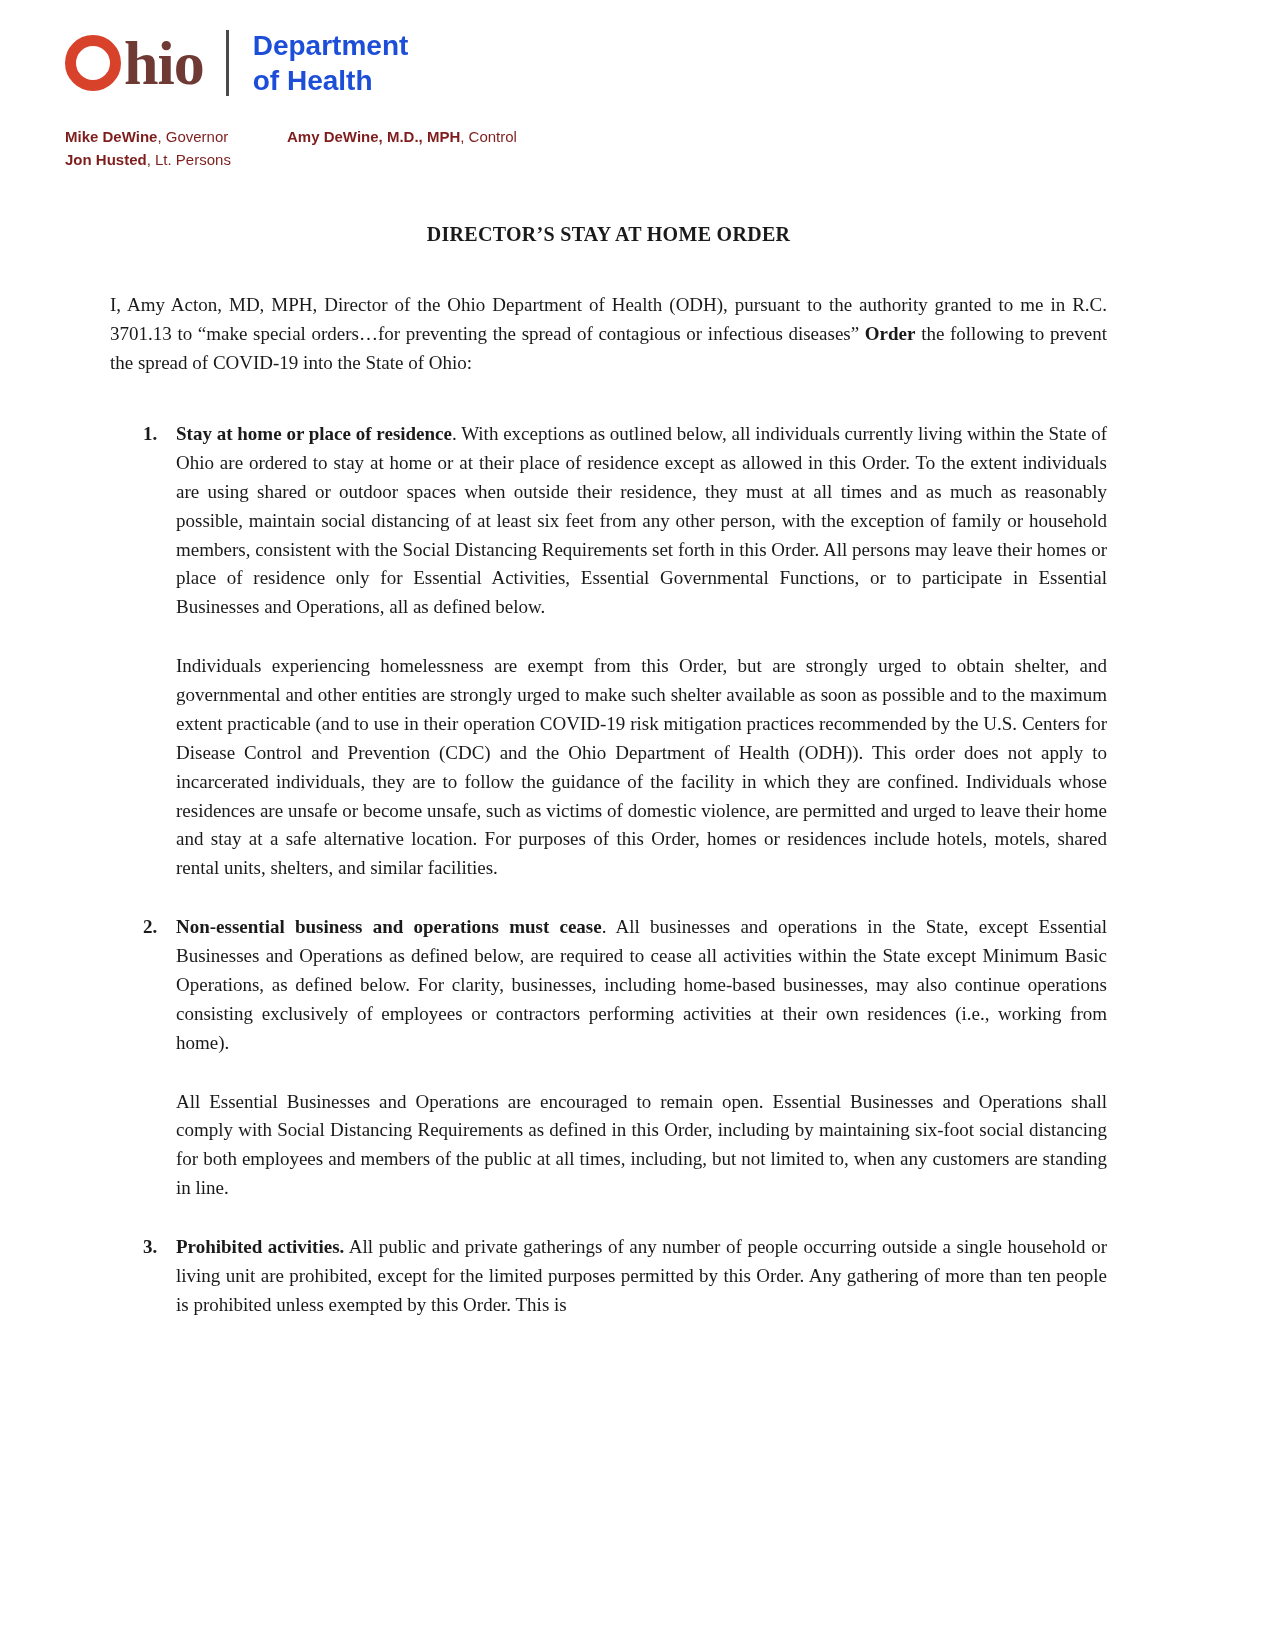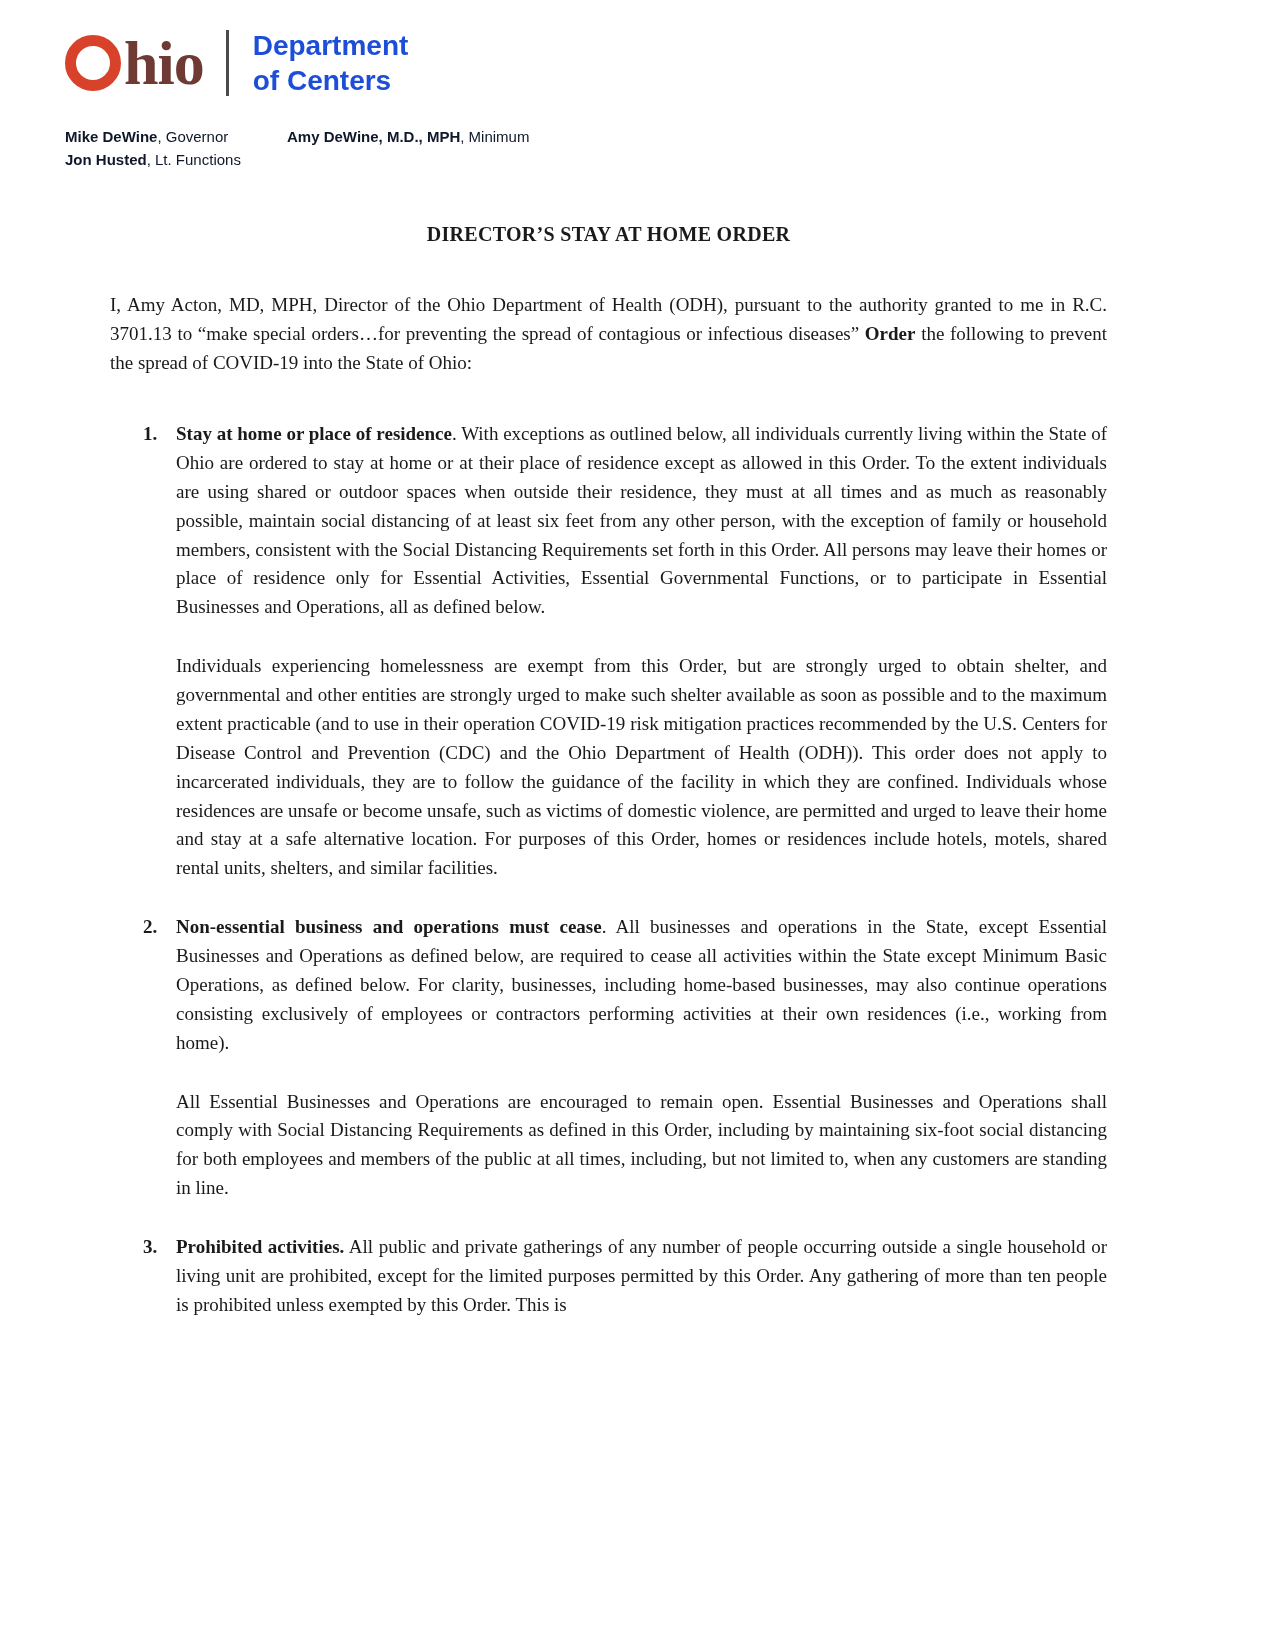--- a/index.html
+++ b/index.html
@@ -63,21 +63,21 @@
     padding-left: 24px;
     display: flex;
     flex-direction: column;
     justify-content: center;
   }
   .officials {
     display: flex;
     margin-top: 28px;
     font-family: "Liberation Sans", sans-serif;
     font-size: 15px;
-    color: #0f172a;
+    color: #7f1d1d;
     line-height: 1.5;
   }
   .officials .col-left {
     width: 222px;
   }
   .officials b {
     font-weight: bold;
   }
   
   .content {
@@ -143,30 +143,30 @@
 
   <div class="letterhead">
     <div class="lh-top">
       <div class="logo">
         <span class="logo-o"></span>
           <span class="logo-hio">hio</span>
       </div>
       <div class="lh-divider"></div>
       <div class="dept">
         <span>Department</span>
-        <span>of Centers</span>
+        <span>of Health</span>
       </div>
     </div>
     <div class="officials">
       <div class="col-left">
         <div><b>Mike DeWine</b><span>, Governor</span></div>
-        <div><b>Jon Husted</b><span>, Lt. Functions</span></div>
+        <div><b>Jon Husted</b><span>, Lt. Persons</span></div>
       </div>
       <div class="col-right">
-        <div><b>Amy DeWine, M.D., MPH</b><span>, Minimum</span></div>
+        <div><b>Amy DeWine, M.D., MPH</b><span>, Control</span></div>
       </div>
     </div>
   </div>
 
   <div class="content">
 
     <div class="doc-title">
       <span>DIRECTOR’S STAY AT HOME ORDER</span>
     </div>
 

